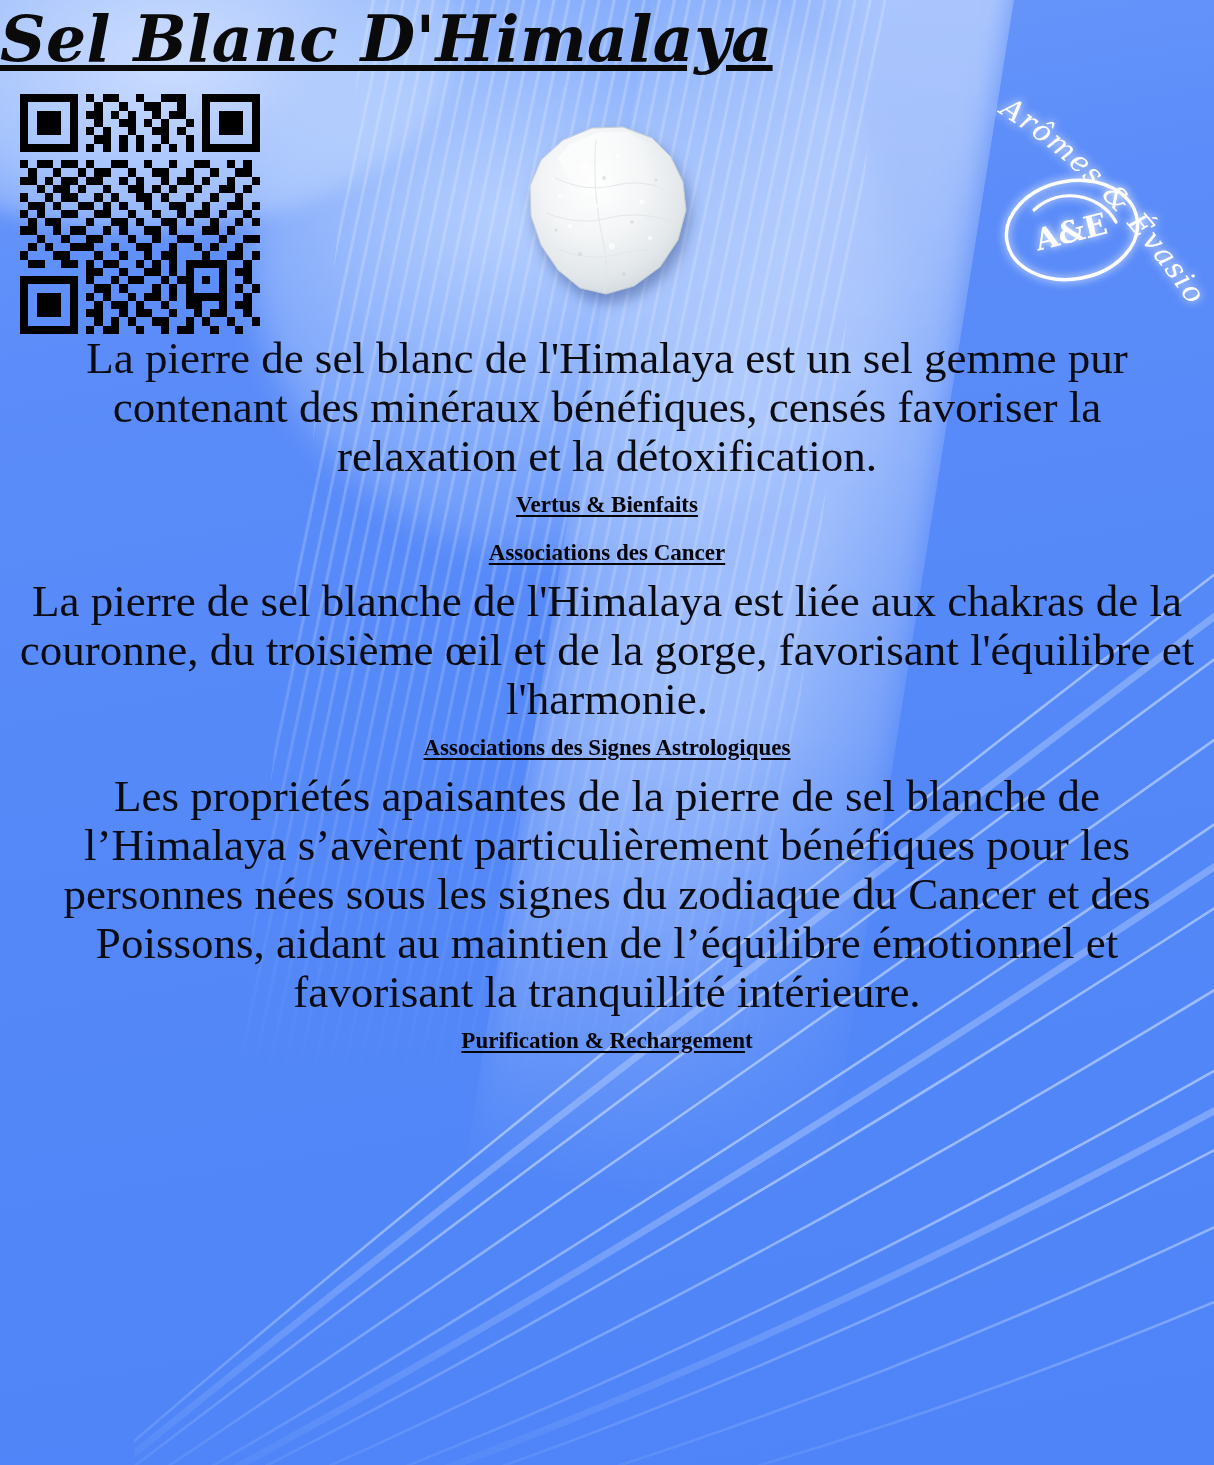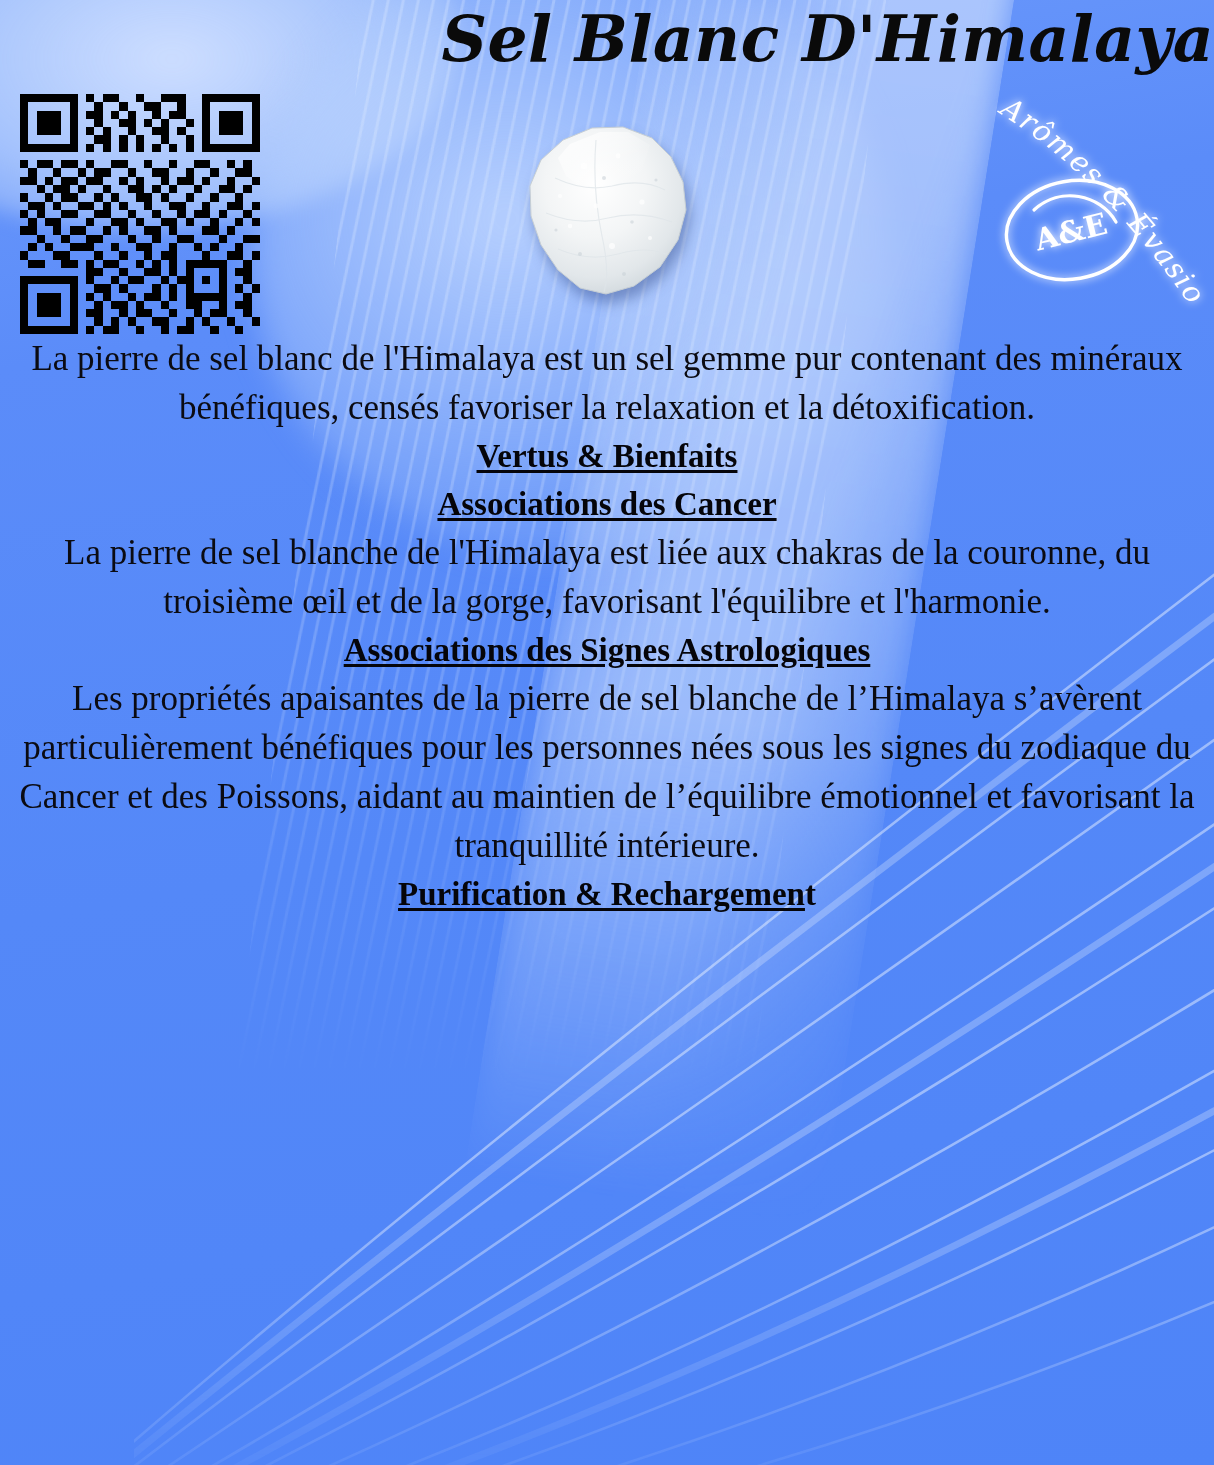--- a/index.html
+++ b/index.html
@@ -72,29 +72,30 @@
     width:1500px;height:1500px;
     -webkit-mask-image:linear-gradient(to bottom, rgba(0,0,0,0) 0%, rgba(0,0,0,1) 18%, rgba(0,0,0,1) 72%, rgba(0,0,0,0) 93%);
             mask-image:linear-gradient(to bottom, rgba(0,0,0,0) 0%, rgba(0,0,0,1) 18%, rgba(0,0,0,1) 72%, rgba(0,0,0,0) 93%);
     opacity:.9;
   }
   .bg-arcs svg{display:block;}
 
   
   .title{
     position:absolute;left:0;right:0;top:6px;
-    text-align:right;
+    text-align:left;
     font-family:"DejaVu Serif", serif;
     font-style:italic;
     font-weight:700;
     font-size:63px;
     letter-spacing:.5px;
     color:#0a0a0a;
     line-height:1.05;
     white-space:nowrap;
+    text-decoration:underline;
   }
 
   .qr{
     position:absolute;left:16px;top:94px;
     width:248px;height:240px;
   }
   .qr svg{display:block;width:100%;height:100%;}
 
   .stone{
     position:absolute;left:500px;top:118px;
@@ -110,29 +111,29 @@
   .brand svg{display:block;width:100%;height:100%;}
 
   
   .content{
     position:absolute;left:0;right:0;top:334px;
     text-align:center;
     color:#0b0b10;
   }
   .para{
     font-family:"Liberation Serif", serif;
-    font-size:35px;
+    font-size:45px;
     line-height:49px;
     margin:0 18px;
     text-align:center;
     color:#0b0b12;
   }
   .heading{
     font-family:"Liberation Serif", serif;
-    font-size:33px;
+    font-size:23px;
     line-height:48px;
     font-weight:700;
     margin:0;
     text-align:center;
     color:#05050a;
   }
   .heading span.u{ text-decoration:underline; text-underline-offset:3px; }
 </style>
 </head>
 <body>

